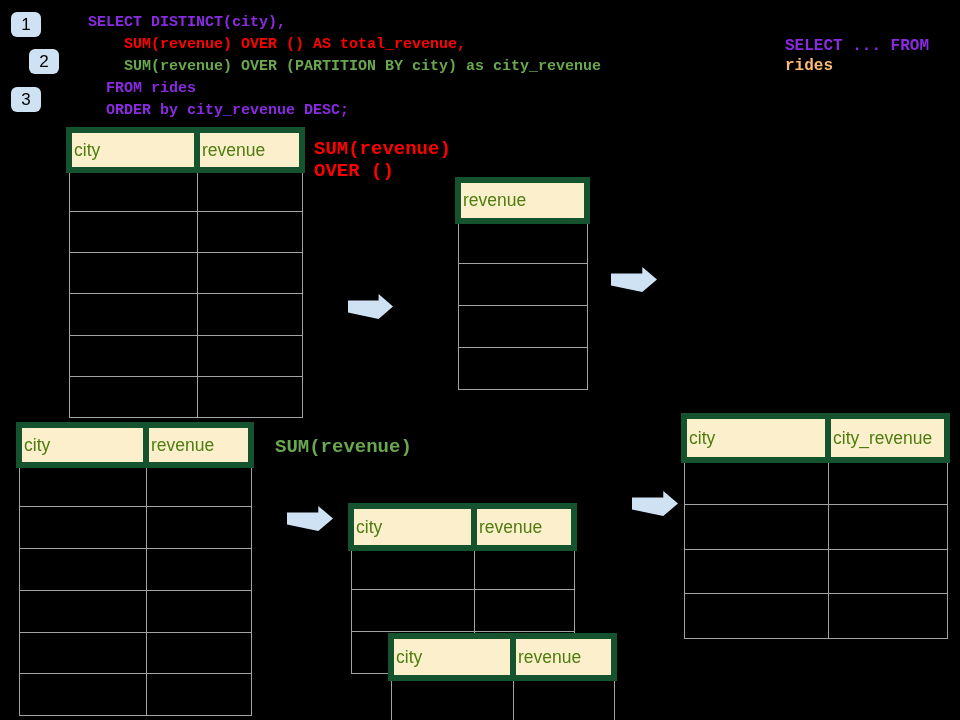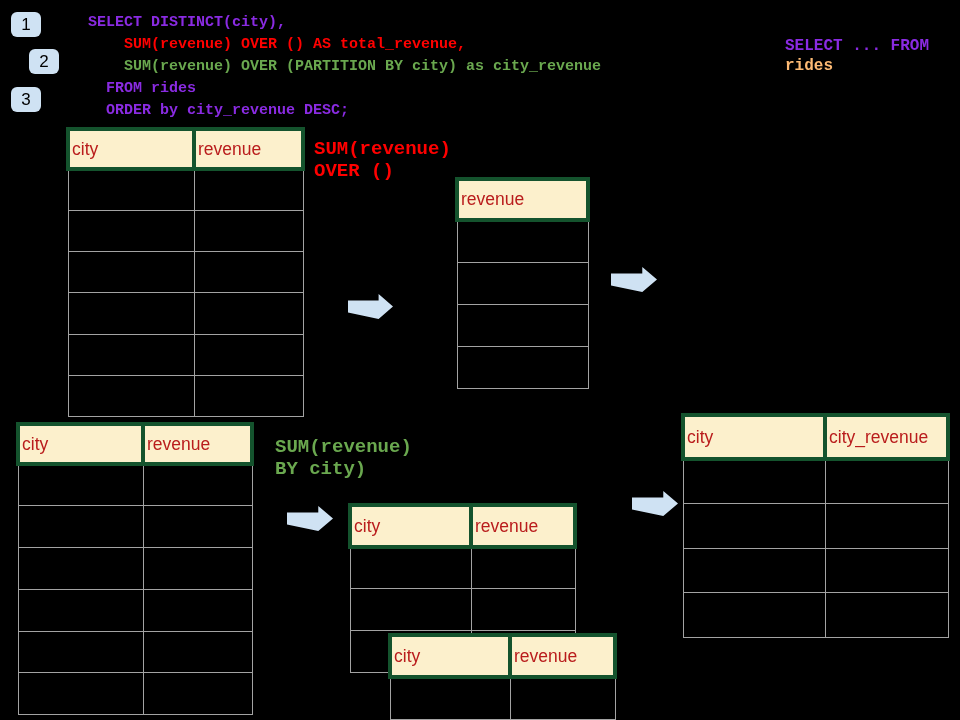--- a/index.html
+++ b/index.html
@@ -16,21 +16,21 @@
   
   .code{position:absolute;font-family:"Liberation Mono","DejaVu Sans Mono",monospace;
         font-weight:700;white-space:pre;}
   .main-code{left:88px;top:12px;font-size:15px;line-height:22px;}
   .side-note{left:785px;top:36px;font-size:16px;line-height:20px;}
   .ann-red{left:314px;top:138px;font-size:19px;line-height:22px;}
   .ann-green{left:275px;top:436px;font-size:19px;line-height:22px;}
 
   
   .tbl{position:absolute;border-collapse:collapse;table-layout:fixed;background:#000;}
-  .tbl th{background:#FCF0CC;border:4px solid #14532d;color:#b91c1c;text-align:left;
+  .tbl th{background:#FCF0CC;border:6px solid #14532d;color:#4d7c0f;text-align:left;
           padding:0 0 0 2px;font:400 17.5px "Liberation Sans",sans-serif;}
   .tbl td{border:1px solid #A3A3A3;padding:0;}
   .t1{left:66px;top:127px;width:239px;}  .t1 th:first-child{width:120px}
   .t1 thead tr{height:40px}  .t1 tbody tr{height:41.3px}
   .t2{left:455px;top:177px;width:135px;}
   .t2 thead tr{height:41px}  .t2 tbody tr{height:42px}
   .t3{left:16px;top:422px;width:238px;}  .t3 th:first-child{width:119px}
   .t3 thead tr{height:40px}  .t3 tbody tr{height:41.8px}
   .t4{left:348px;top:503px;width:229px;}  .t4 th:first-child{width:115px}
   .t4 thead tr{height:42px}  .t4 tbody tr{height:41.7px}
@@ -52,21 +52,21 @@
 
 <div class="canvas">
 
   <div class="badge b1">1</div>
   <div class="badge b2">2</div>
   <div class="badge b3">3</div>
 
   <div class="code main-code"><div style="color: rgb(138, 43, 226);">SELECT DISTINCT(city),</div><div style="color: rgb(255, 0, 0);">    SUM(revenue) OVER () AS total_revenue,</div><div style="color: rgb(106, 168, 79);">    SUM(revenue) OVER (PARTITION BY city) as city_revenue</div><div style="color: rgb(138, 43, 226);">  FROM rides</div><div style="color: rgb(138, 43, 226);">  ORDER by city_revenue DESC;</div></div>
   <div class="code side-note"><div style="color: rgb(138, 43, 226);">SELECT ... FROM</div><div style="color: #fdba74;">rides</div></div>
   <div class="code ann-red"><div style="color: rgb(255, 0, 0);">SUM(revenue)</div><div style="color: rgb(255, 0, 0);">OVER ()</div></div>
-  <div class="code ann-green"><div style="color: rgb(106, 168, 79);">SUM(revenue)</div><div style="color: rgb(106, 168, 79);">BY city)</div></div>
+  <div class="code ann-green"><div style="color: rgb(106, 168, 79);">SUM(revenue)</div></div>
 
   <table class="tbl t1">
       <thead>
         <tr>
           <th>city</th>
           <th>revenue</th>
         </tr>
       </thead>
       <tbody>
         <tr>

